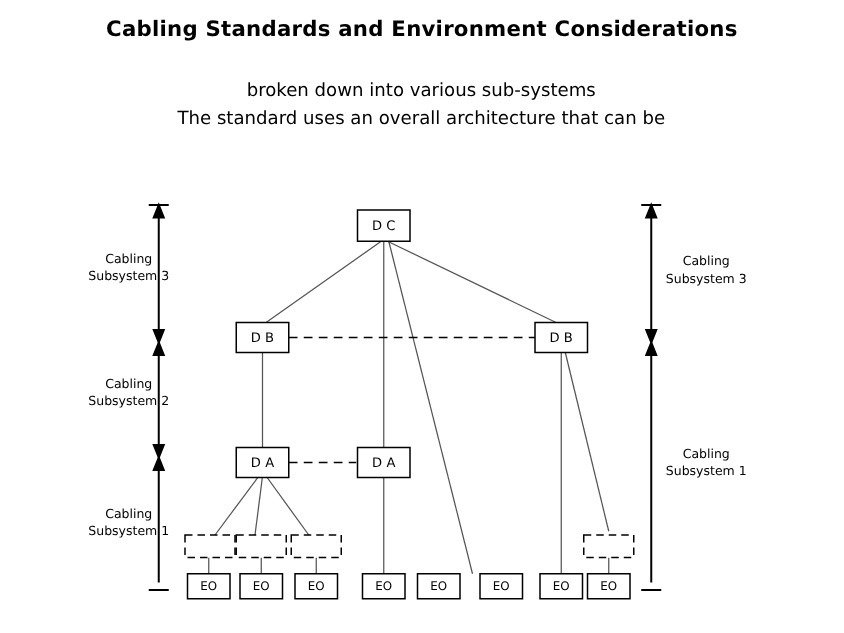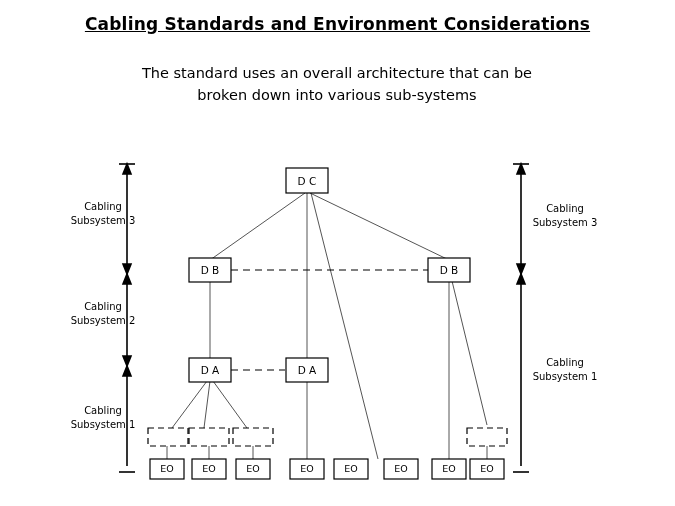--- a/index.html
+++ b/index.html
@@ -21,21 +21,20 @@
   }
   .title {
     position: absolute;
     top: 14px;
     left: 0;
     width: 675px;
     text-align: center;
     font-size: 17px;
     font-weight: bold;
     letter-spacing: 0.2px;
-    text-decoration: underline;
   }
   .subtitle {
     position: absolute;
     top: 62px;
     left: 87px;
     width: 500px;
     text-align: center;
     font-size: 14.5px;
     line-height: 22px;
   }
@@ -63,22 +62,22 @@
   }
 </style>
 </head>
 <body>
 
 <div id="slide">
 
   <div class="title">Cabling Standards and Environment Considerations</div>
 
   <div class="subtitle">
+    <div>broken down into various sub-systems</div>
     <div>The standard uses an overall architecture that can be</div>
-    <div>broken down into various sub-systems</div>
   </div>
 
   <svg id="diagram" width="675" height="506" viewBox="0 0 675 506">
 
     <g stroke="#555555" stroke-width="1" fill="none">
 
       <line x1="305" y1="193" x2="210" y2="260"></line>
 
       <line x1="310" y1="193" x2="449" y2="260"></line>
 

